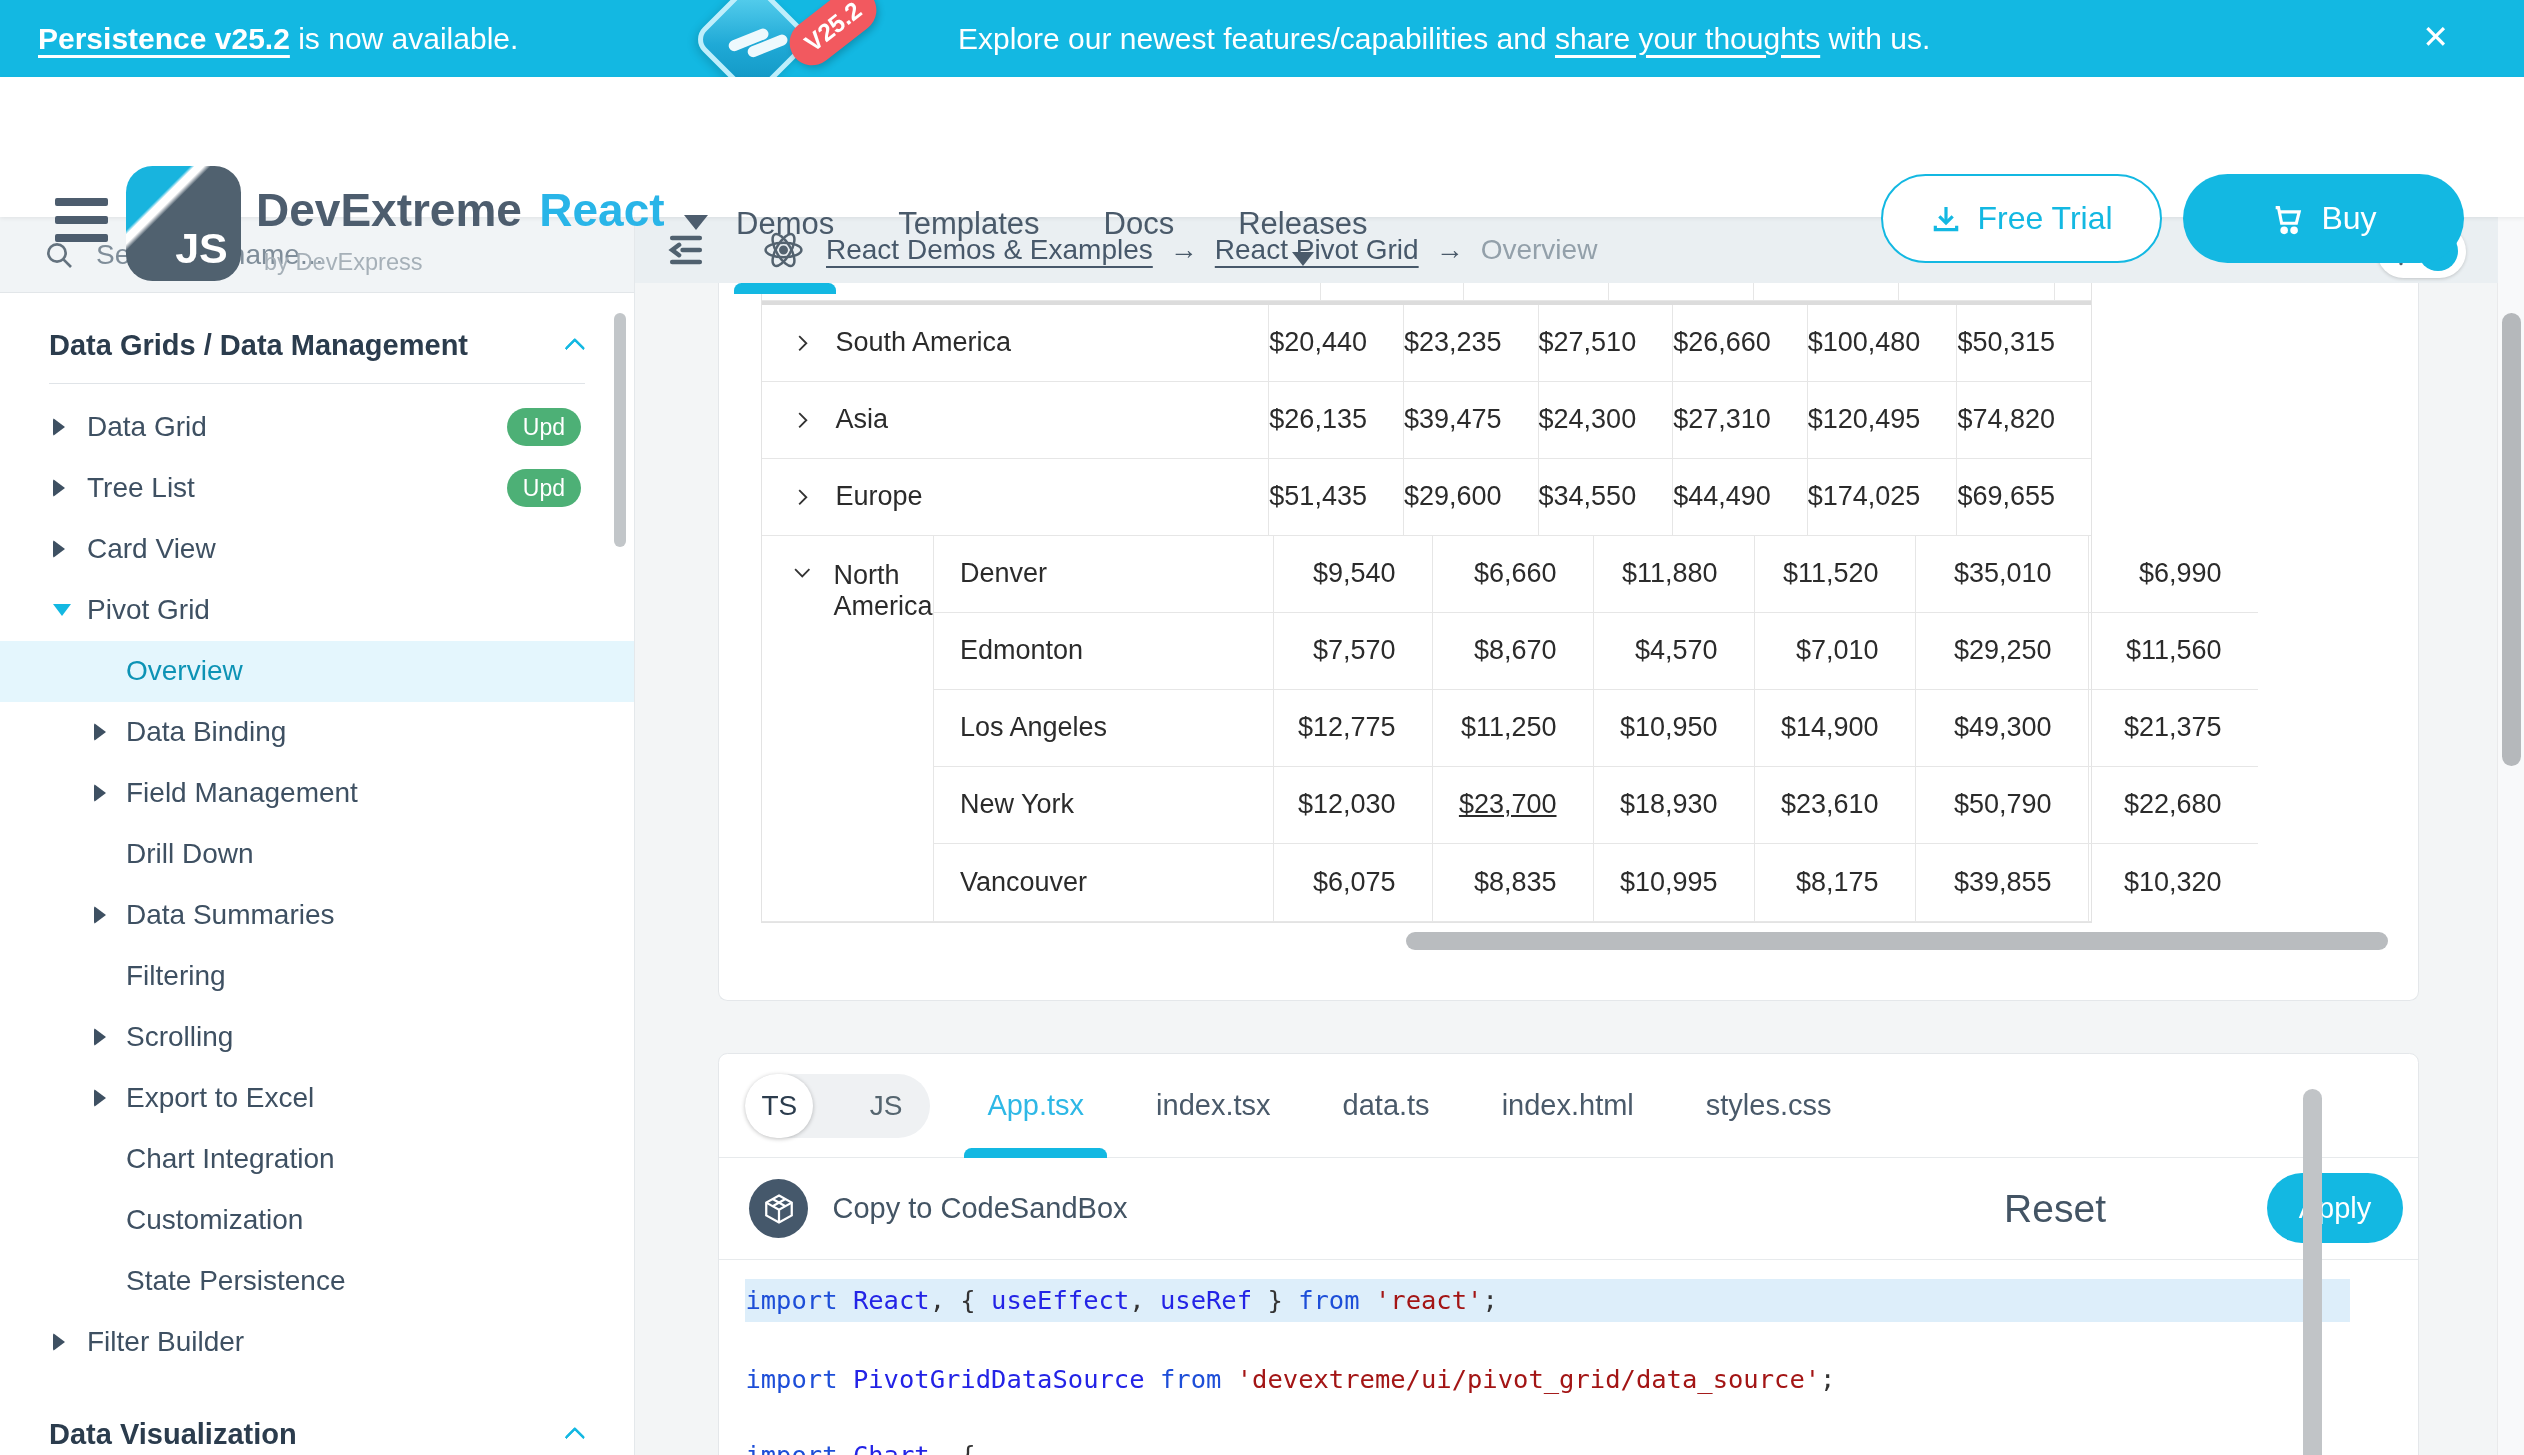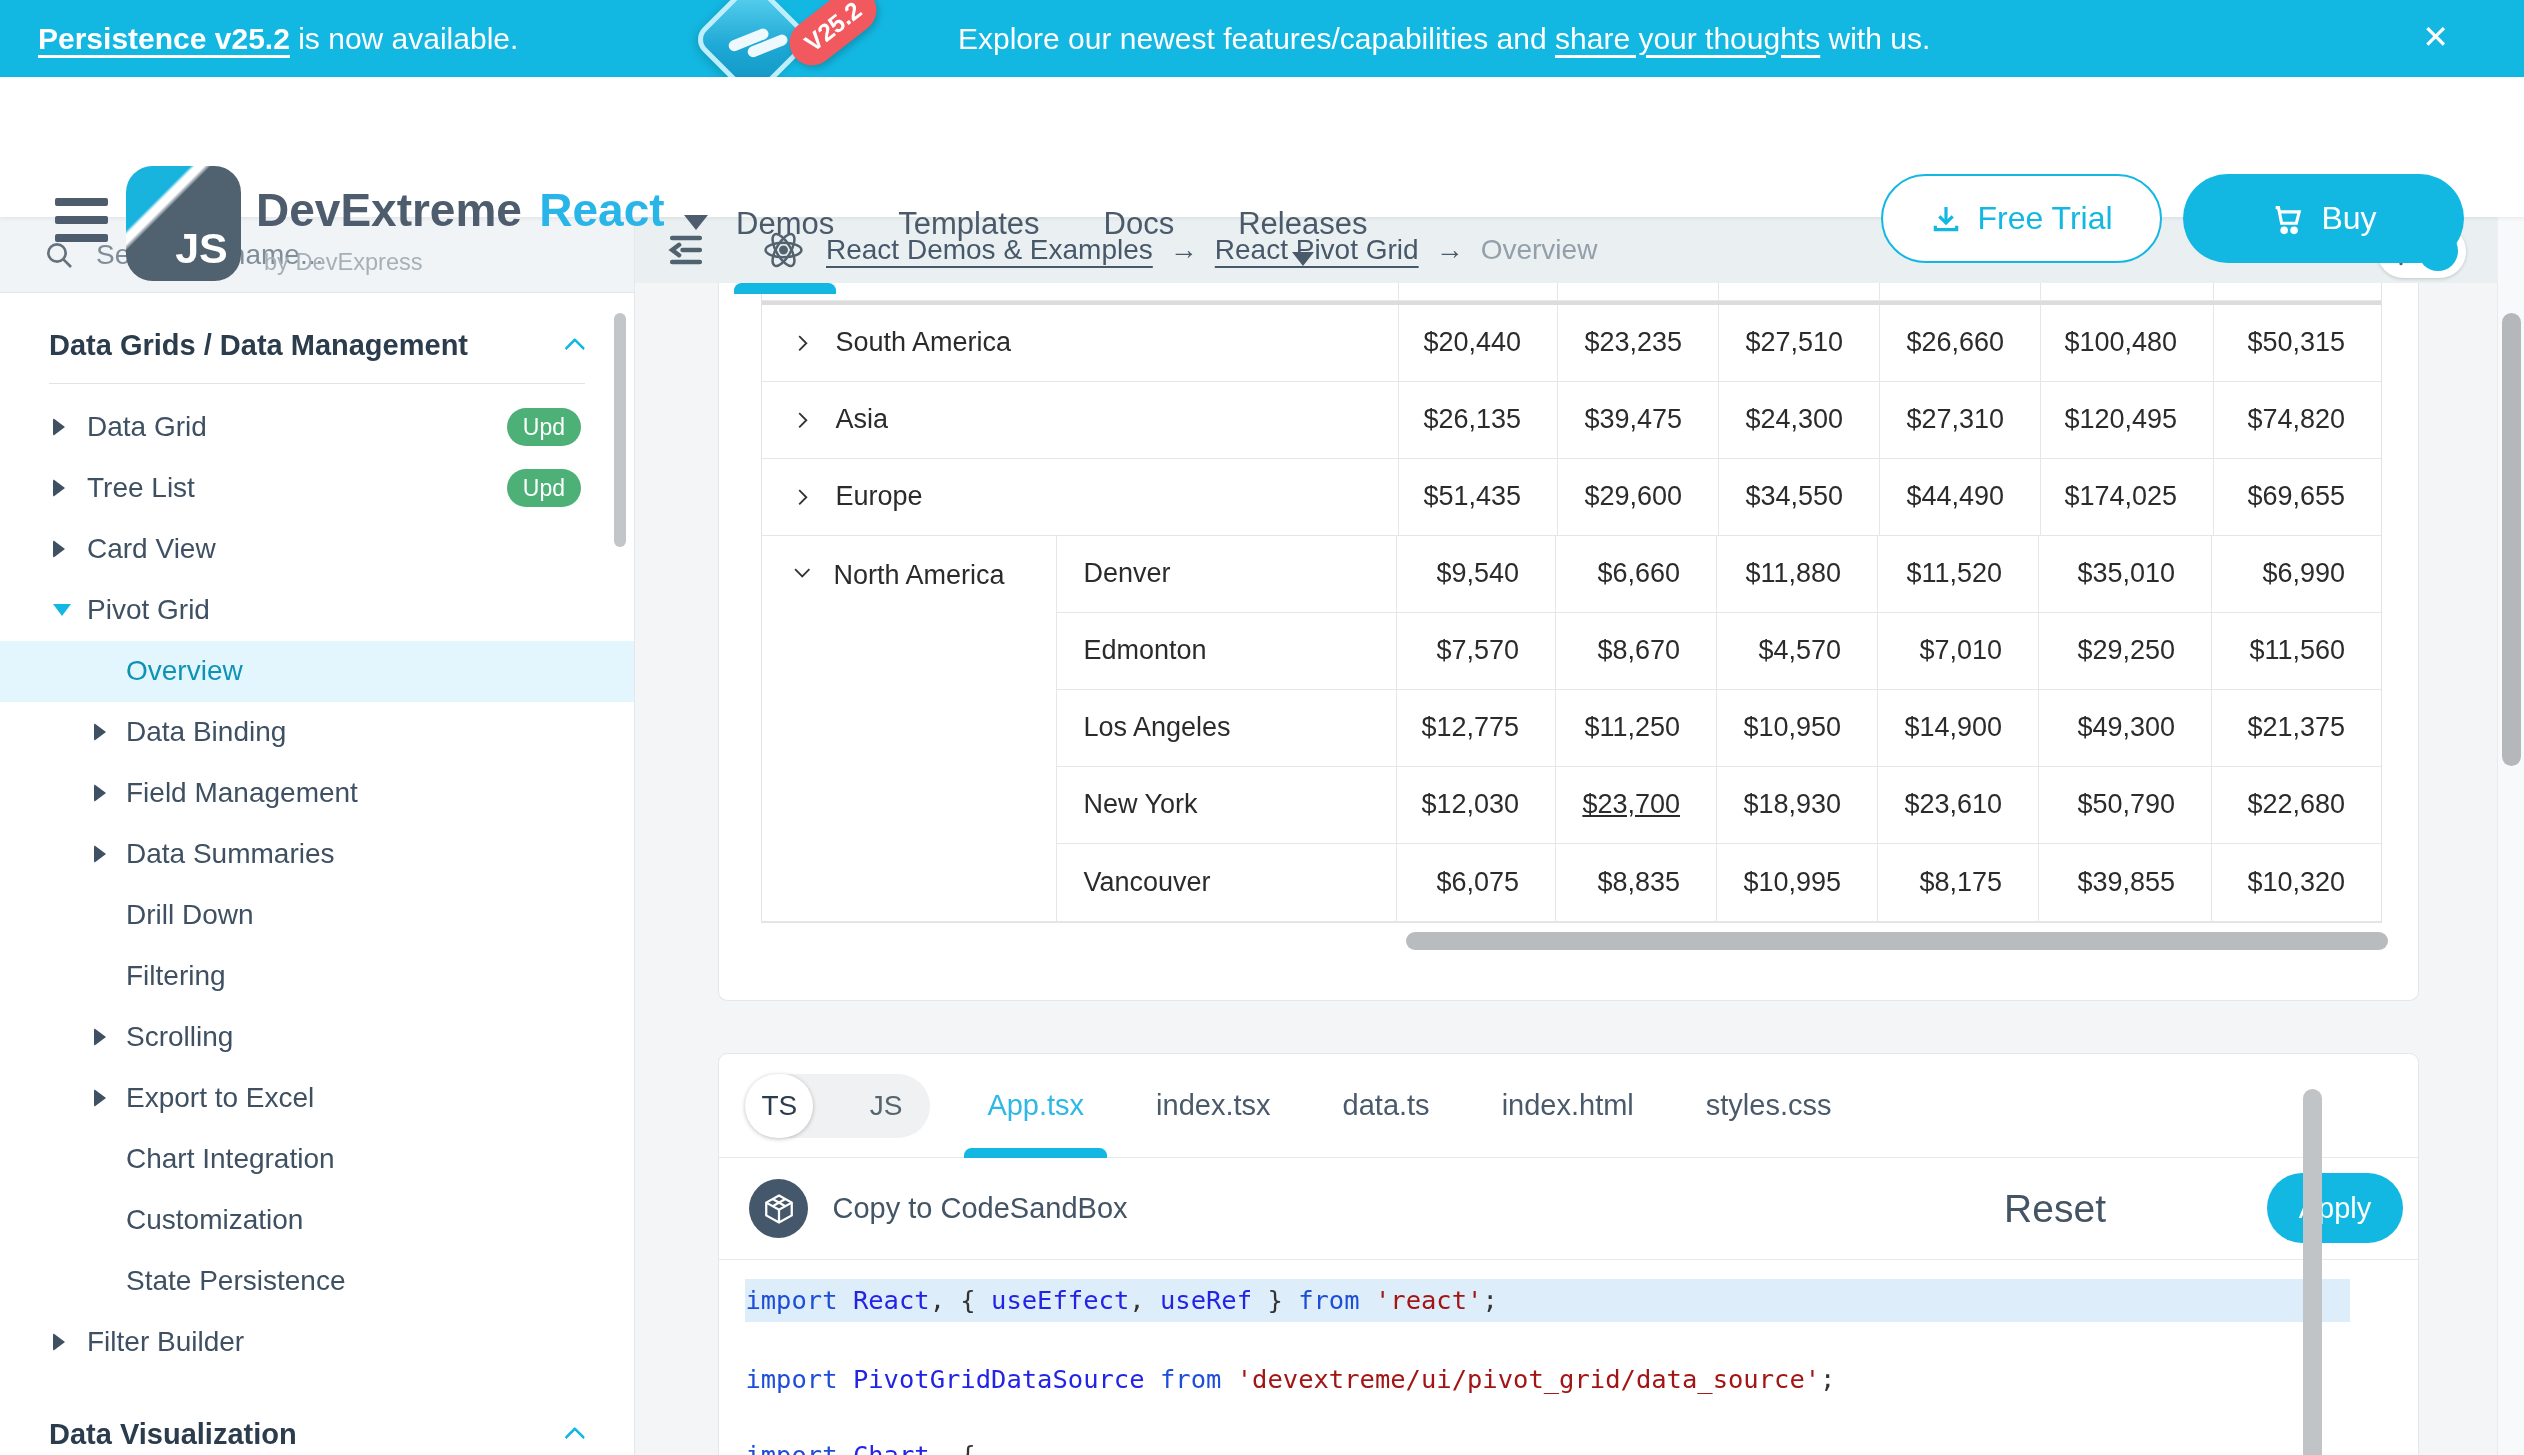--- a/index.html
+++ b/index.html
@@ -99,21 +99,21 @@
   .theme-knob { position:absolute; right:7.6px; width:40px; height:40px; border-radius:50%; background:#13b8e2; }
 
   
   .main-bg { position:absolute; left:635px; top:283px; width:1863px; height:1173px; background:#f3f5f6; }
   .page-scroll { position:absolute; left:2497px; top:217px; width:27px; height:1239px; background:#f8f9fa; border-left:0.9px solid #e9eaeb; }
   .page-thumb { position:absolute; left:3.8px; top:96px; width:19px; height:453px; background:#b5b8bb; border-radius:9.4px; }
 
   
   .demo-card { position:absolute; left:83px; top:0px; width:1701px; height:718px; background:#fff;
                border:0.9px solid #e4e7ea; border-top:none; border-radius:0 0 9.4px 9.4px; overflow:hidden; }
-  .ptable { position:absolute; left:42px; top:0; width:1621px; font-size:27px; color:#2b2b2b;
+  .ptable { position:absolute; left:42px; top:0; width:1331px; font-size:27px; color:#2b2b2b;
             border-left:0.9px solid #e3e3e3; border-right:0.9px solid #e3e3e3; border-bottom:0.9px solid #e3e3e3; }
   .prow { display:flex; border-bottom:0.9px solid #e6e6e6; height:77px; align-items:stretch; }
   .prow:last-child { border-bottom:none; }
   .pcell { border-right:0.9px solid #e6e6e6; display:flex; align-items:center; }
   .pcell:last-child { border-right:none; }
   .pcell.lblfull { width:637px; padding-left:28px; gap:21px; }
   .pcell.val { justify-content:flex-end; padding-right:36px; }
   .partialrow { height:18px; }
   .partialrow .pcell { border-bottom:none; }
   .thicksep { height:3.8px; background:#dcdcdc; }
@@ -250,25 +250,25 @@
         </div>
         <div class="side-item lvl2">
           <span class="tri-right"></span>
           <span class="lbl">Data Binding</span>
         </div>
         <div class="side-item lvl2">
           <span class="tri-right"></span>
           <span class="lbl">Field Management</span>
         </div>
         <div class="side-item lvl2">
+          <span class="lbl">Drill Down</span>
+        </div>
+        <div class="side-item lvl2">
           <span class="tri-right"></span>
           <span class="lbl">Data Summaries</span>
-        </div>
-        <div class="side-item lvl2">
-          <span class="lbl">Drill Down</span>
         </div>
         <div class="side-item lvl2">
           <span class="lbl">Filtering</span>
         </div>
         <div class="side-item lvl2">
           <span class="tri-right"></span>
           <span class="lbl">Scrolling</span>
         </div>
         <div class="side-item lvl2">
           <span class="tri-right"></span>

